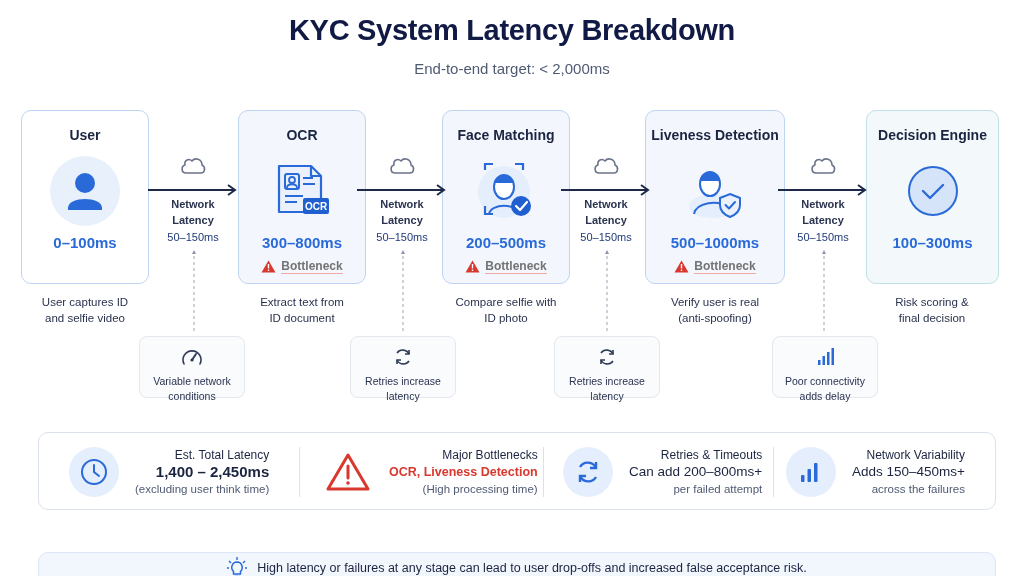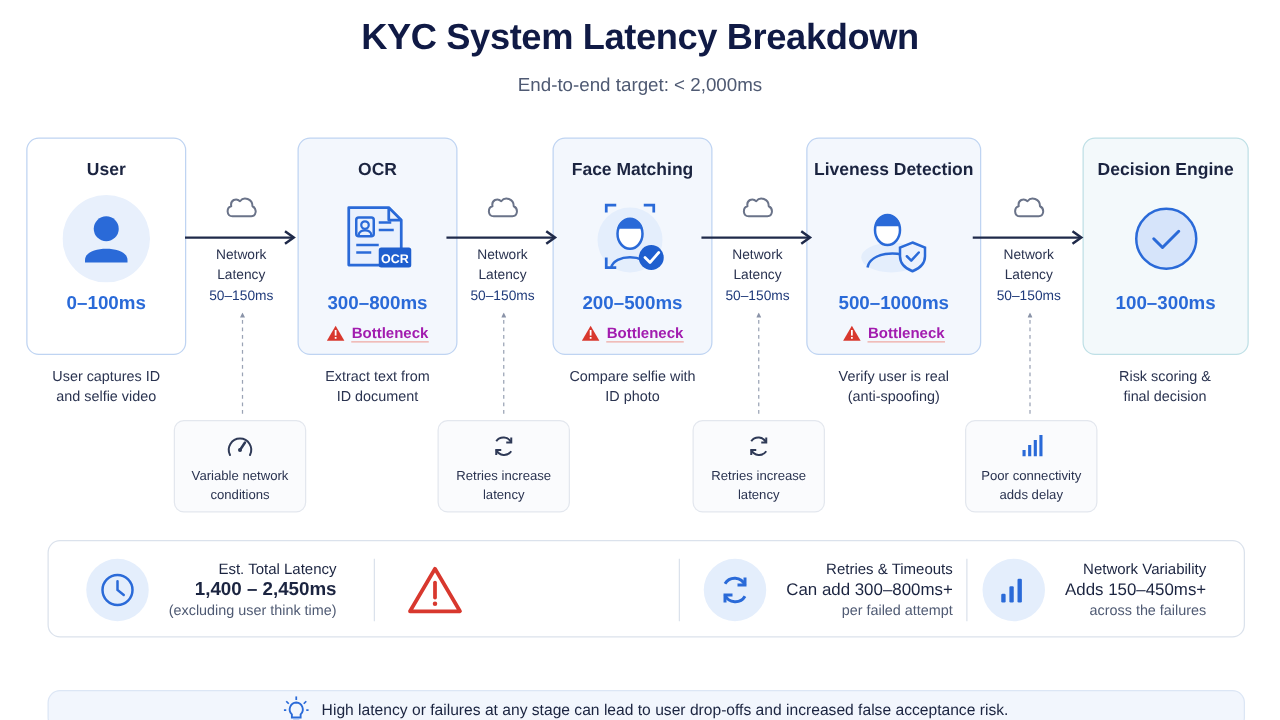--- a/index.html
+++ b/index.html
@@ -8,33 +8,33 @@
 
   .title { position: absolute; top: 14px; left: 0; width: 1024px; text-align: center; font-size: 29px; font-weight: 700; color: #101a45; letter-spacing: -0.3px; }
   .subtitle { position: absolute; top: 60px; left: 0; width: 1024px; text-align: center; font-size: 15px; color: #4f5a73; }
 
   .stage { position: absolute; top: 110px; width: 128px; height: 174px; border: 1.5px solid #bfd4f2; border-radius: 10px; background: #ffffff; text-align: center; }
   .stage.tinted { background: #f3f7fd; }
   .stage.teal { background: #f3f9fb; border-color: #bfe0e6; }
   .stage-title { position: absolute; top: 16px; left: 0; width: 100%; font-size: 14px; font-weight: 700; color: #1b2440; }
   .stage-icon { position: absolute; top: 45px; left: 50%; transform: translateX(-50%); width: 70px; height: 70px; }
   .stage-lat { position: absolute; top: 123px; left: 0; width: 100%; font-size: 15px; font-weight: 700; color: #2a6ad8; }
-  .bottleneck { position: absolute; top: 148px; left: 0; width: 100%; display: flex; justify-content: center; align-items: center; gap: 5px; font-size: 12px; color: #a21caf; font-weight: 600; }
+  .bottleneck { position: absolute; top: 148px; left: 0; width: 100%; display: flex; justify-content: center; align-items: center; gap: 5px; font-size: 12px; color: #737373; font-weight: 600; }
   .bottleneck .lbl { border-bottom: 1.5px solid #f0a9a3; line-height: 14px; }
 
   .stage-desc { position: absolute; top: 294px; width: 140px; text-align: center; font-size: 11.5px; line-height: 16px; color: #2a3350; }
 
   .connector { position: absolute; top: 150px; width: 90px; height: 200px; text-align: center; }
   .connector .cloud { position: absolute; top: 4px; left: 50%; transform: translateX(-50%); }
   .connector .arrow { position: absolute; top: 34px; left: 0; width: 90px; height: 12px; }
-  .connector .nl { position: absolute; top: 46px; left: 0; width: 90px; font-size: 11px; line-height: 16px; color: #2a3350; font-weight: 400; }
+  .connector .nl { position: absolute; top: 46px; left: 0; width: 90px; font-size: 11px; line-height: 16px; color: #2a3350; font-weight: 700; }
   .connector .nv { position: absolute; top: 81px; left: 0; width: 90px; font-size: 11px; font-weight: 400; color: #1f3a7a; }
   .connector .dash { position: absolute; top: 100px; left: 44px; width: 4px; height: 84px; }
 
-  .note { position: absolute; top: 336px; width: 106px; height: 74px; border: 1px solid #e3e7ee; border-radius: 8px; background: #fafbfd; text-align: center; }
+  .note { position: absolute; top: 336px; width: 106px; height: 62px; border: 1px solid #e3e7ee; border-radius: 8px; background: #fafbfd; text-align: center; }
   .note .nicon { position: absolute; top: 10px; left: 50%; transform: translateX(-50%); }
   .note .ntext { position: absolute; top: 37px; left: 0; width: 100%; font-size: 10.5px; line-height: 15px; color: #2a3350; }
 
   .summary { position: absolute; top: 432px; left: 38px; width: 958px; height: 78px; border: 1px solid #dbe2ec; border-radius: 10px; background: #fff; text-align: right; }
   .sitem { position: absolute; top: 0; height: 78px; display: flex; align-items: center; }
   .scircle { width: 50px; height: 50px; border-radius: 50%; background: #e4eefc; display: flex; align-items: center; justify-content: center; flex: none; }
   .stext { margin-left: 16px; }
   .s1 { font-size: 12px; color: #1b2440; line-height: 16px; }
   .s2 { font-size: 13.5px; color: #1b2440; line-height: 18px; }
   .s2.big { font-size: 15px; font-weight: 700; }
@@ -305,34 +305,39 @@
   </div>
   <div class="divider" style="left:260px;"></div>
   <div class="sitem" style="left:284px;">
     <div style="width:50px;height:50px;display:flex;align-items:center;justify-content:center;">
       <svg width="46" height="40" viewBox="0 0 46 40">
           <path d="M23 3 L43 37 H3 Z" fill="none" stroke="#d8382e" stroke-width="3" stroke-linejoin="round"></path>
           <line x1="23" y1="14" x2="23" y2="26" stroke="#d8382e" stroke-width="3" stroke-linecap="round"></line>
           <circle cx="23" cy="31" r="1.8" fill="#d8382e"></circle>
         </svg>
     </div>
+    <div class="stext">
+      <div class="s1">Major Bottlenecks</div>
+      <div class="s2 red">OCR, Liveness Detection</div>
+      <div class="s3">(High processing time)</div>
+    </div>
   </div>
   <div class="divider" style="left:504px;"></div>
   <div class="sitem" style="left:524px;">
     <div class="scircle">
       <svg width="30" height="30" viewBox="0 0 30 30">
           <path d="M23 11 A9 9 0 0 0 7 10" fill="none" stroke="#2a6ad8" stroke-width="2.4"></path>
           <path d="M23 5 V11 H17" fill="none" stroke="#2a6ad8" stroke-width="2.4"></path>
           <path d="M7 19 A9 9 0 0 0 23 20" fill="none" stroke="#2a6ad8" stroke-width="2.4"></path>
           <path d="M7 25 V19 H13" fill="none" stroke="#2a6ad8" stroke-width="2.4"></path>
         </svg>
     </div>
     <div class="stext">
       <div class="s1">Retries &amp; Timeouts</div>
-      <div class="s2">Can add 300–800ms+</div>
+      <div class="s2">Can add 200–800ms+</div>
       <div class="s3">per failed attempt</div>
     </div>
   </div>
   <div class="divider" style="left:734px;"></div>
   <div class="sitem" style="left:747px;">
     <div class="scircle">
       <svg width="28" height="28" viewBox="0 0 28 28">
           <rect x="4" y="17" width="3.5" height="7" rx="1" fill="#2a6ad8"></rect>
           <rect x="10.5" y="11" width="3.5" height="13" rx="1" fill="#2a6ad8"></rect>
           <rect x="17" y="5" width="3.5" height="19" rx="1" fill="#2a6ad8"></rect>

